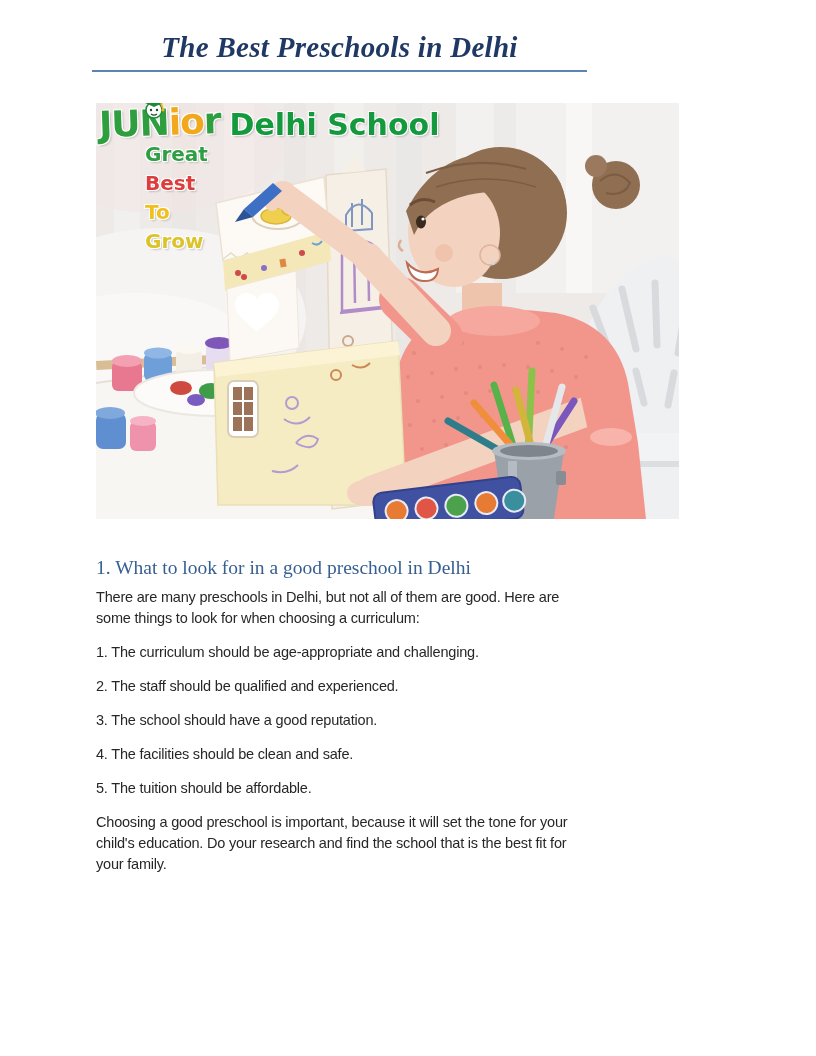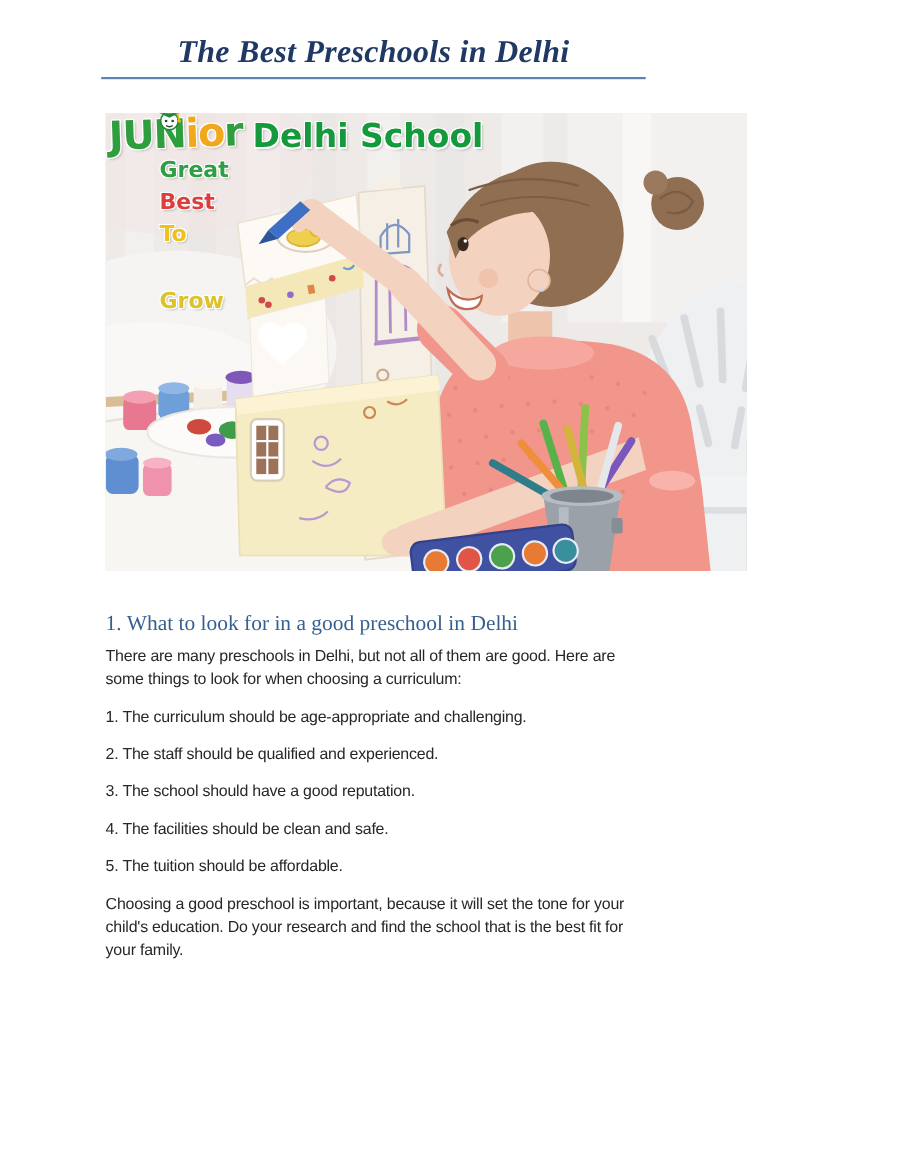--- a/index.html
+++ b/index.html
@@ -42,21 +42,21 @@
     margin-left:9px;font-weight:800;font-size:30px;color:#14993c;
     font-family:"DejaVu Sans",sans-serif;letter-spacing:0;
   }
   .tagline{
     margin:3px 0 0 46px;font-weight:800;font-size:20px;
     font-family:"DejaVu Sans",sans-serif;display:flex;gap:9px;flex-direction:column;
   }
   .tag-0{color:#2f9e44;}
   .tag-1{color:#de3d3d;}
   .tag-2{color:#f0c01e;}
-  .tag-3{color:#ddc32a;margin-top:32px;}
+  .tag-3{color:#ddc32a;}
 
   .section-heading{
     margin:37px 96px 0;
     font-family:"Liberation Serif","DejaVu Serif",serif;
     font-weight:normal;font-size:19.5px;line-height:23px;
     color:#365f91;
   }
   .body-text{
     margin:8px 94px 0 96px;
     font-size:14.5px;line-height:21px;color:#272727;

